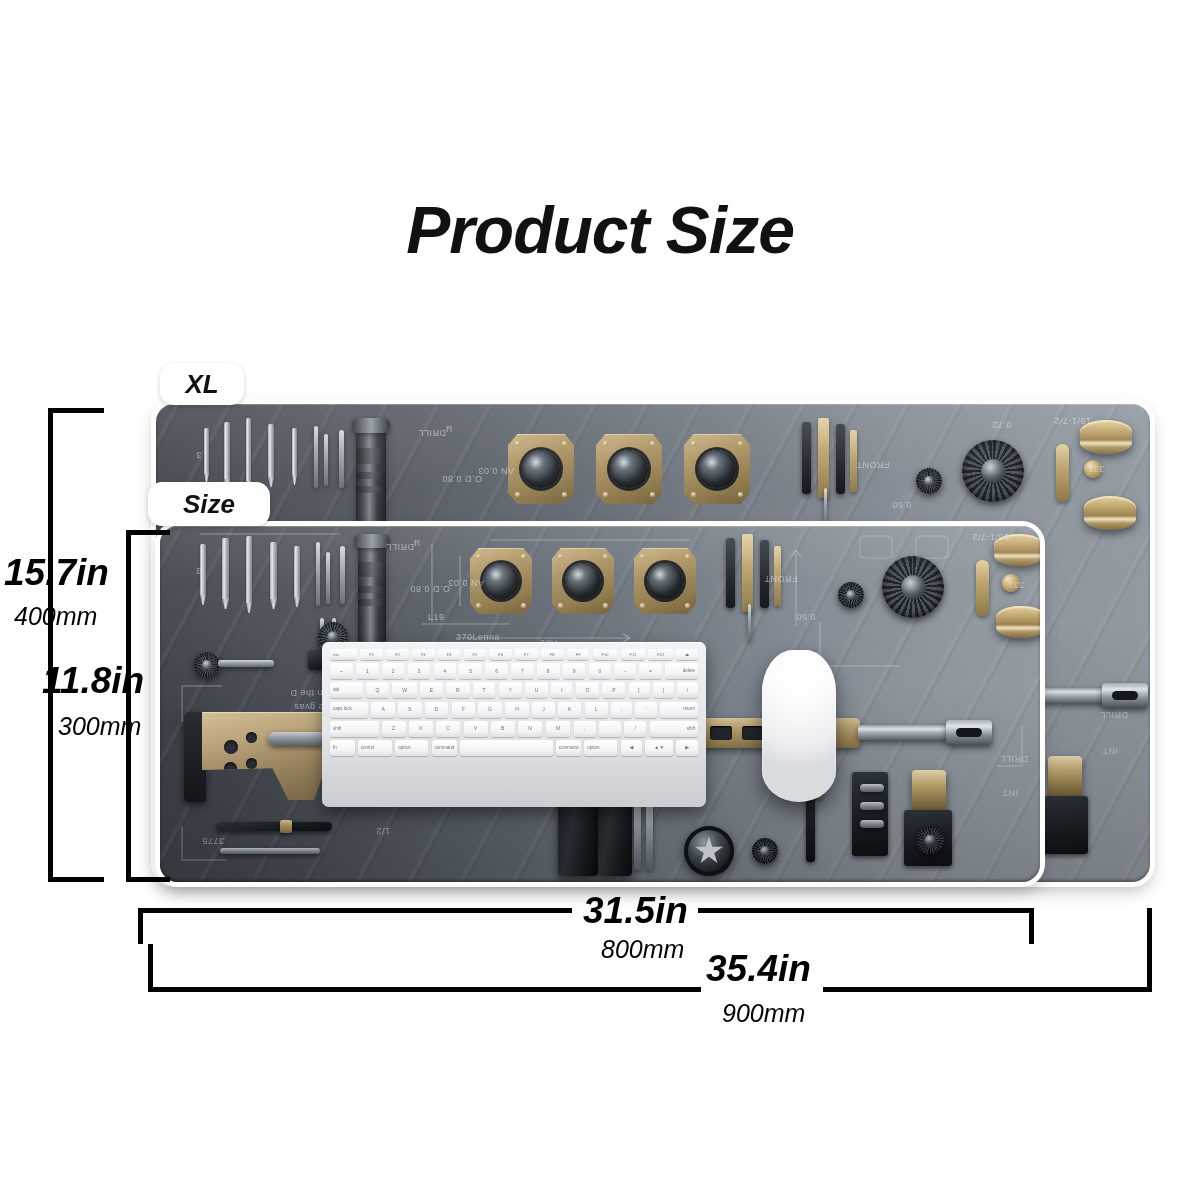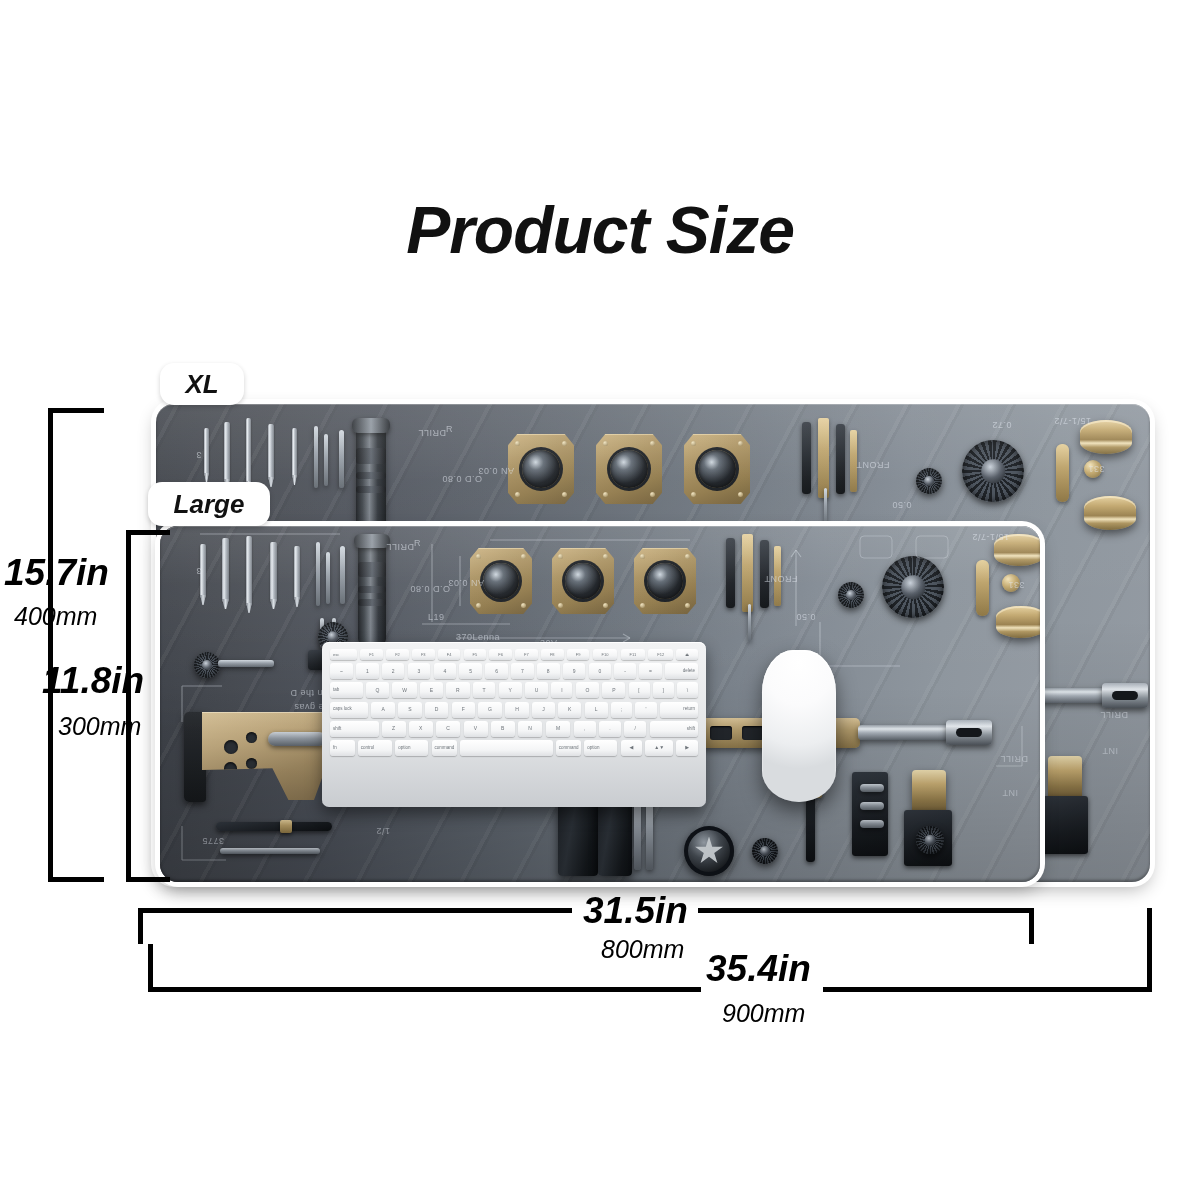--- a/index.html
+++ b/index.html
@@ -719,21 +719,21 @@
       <div class="key">▶</div>
     </div>
   </div>
 
   <div class="mouse" style="left:762px; top:650px; width:74px; height:152px;"></div>
 
   <div class="size-tab" style="left:160px; top:363px; width:84px; height:42px; font-size:26px;">
     <span>XL</span>
   </div>
   <div class="size-tab" style="left:148px; top:482px; width:122px; height:44px; font-size:26px;">
-    <span>Large</span>
+    <span>Size</span>
   </div>
 
   <div class="dim-line" style="left:48px; top:408px; width:5px; height:474px;"></div>
   <div class="dim-line" style="left:48px; top:408px; width:56px; height:5px;"></div>
   <div class="dim-line" style="left:48px; top:877px; width:56px; height:5px;"></div>
   <div class="dim-label" style="left:4px; top:552px; font-size:37px;">15.7in</div>
   <div class="dim-sub" style="left:14px; top:602px; font-size:25px;">400mm</div>
 
   <div class="dim-line" style="left:126px; top:530px; width:5px; height:352px;"></div>
   <div class="dim-line" style="left:126px; top:530px; width:44px; height:5px;"></div>

